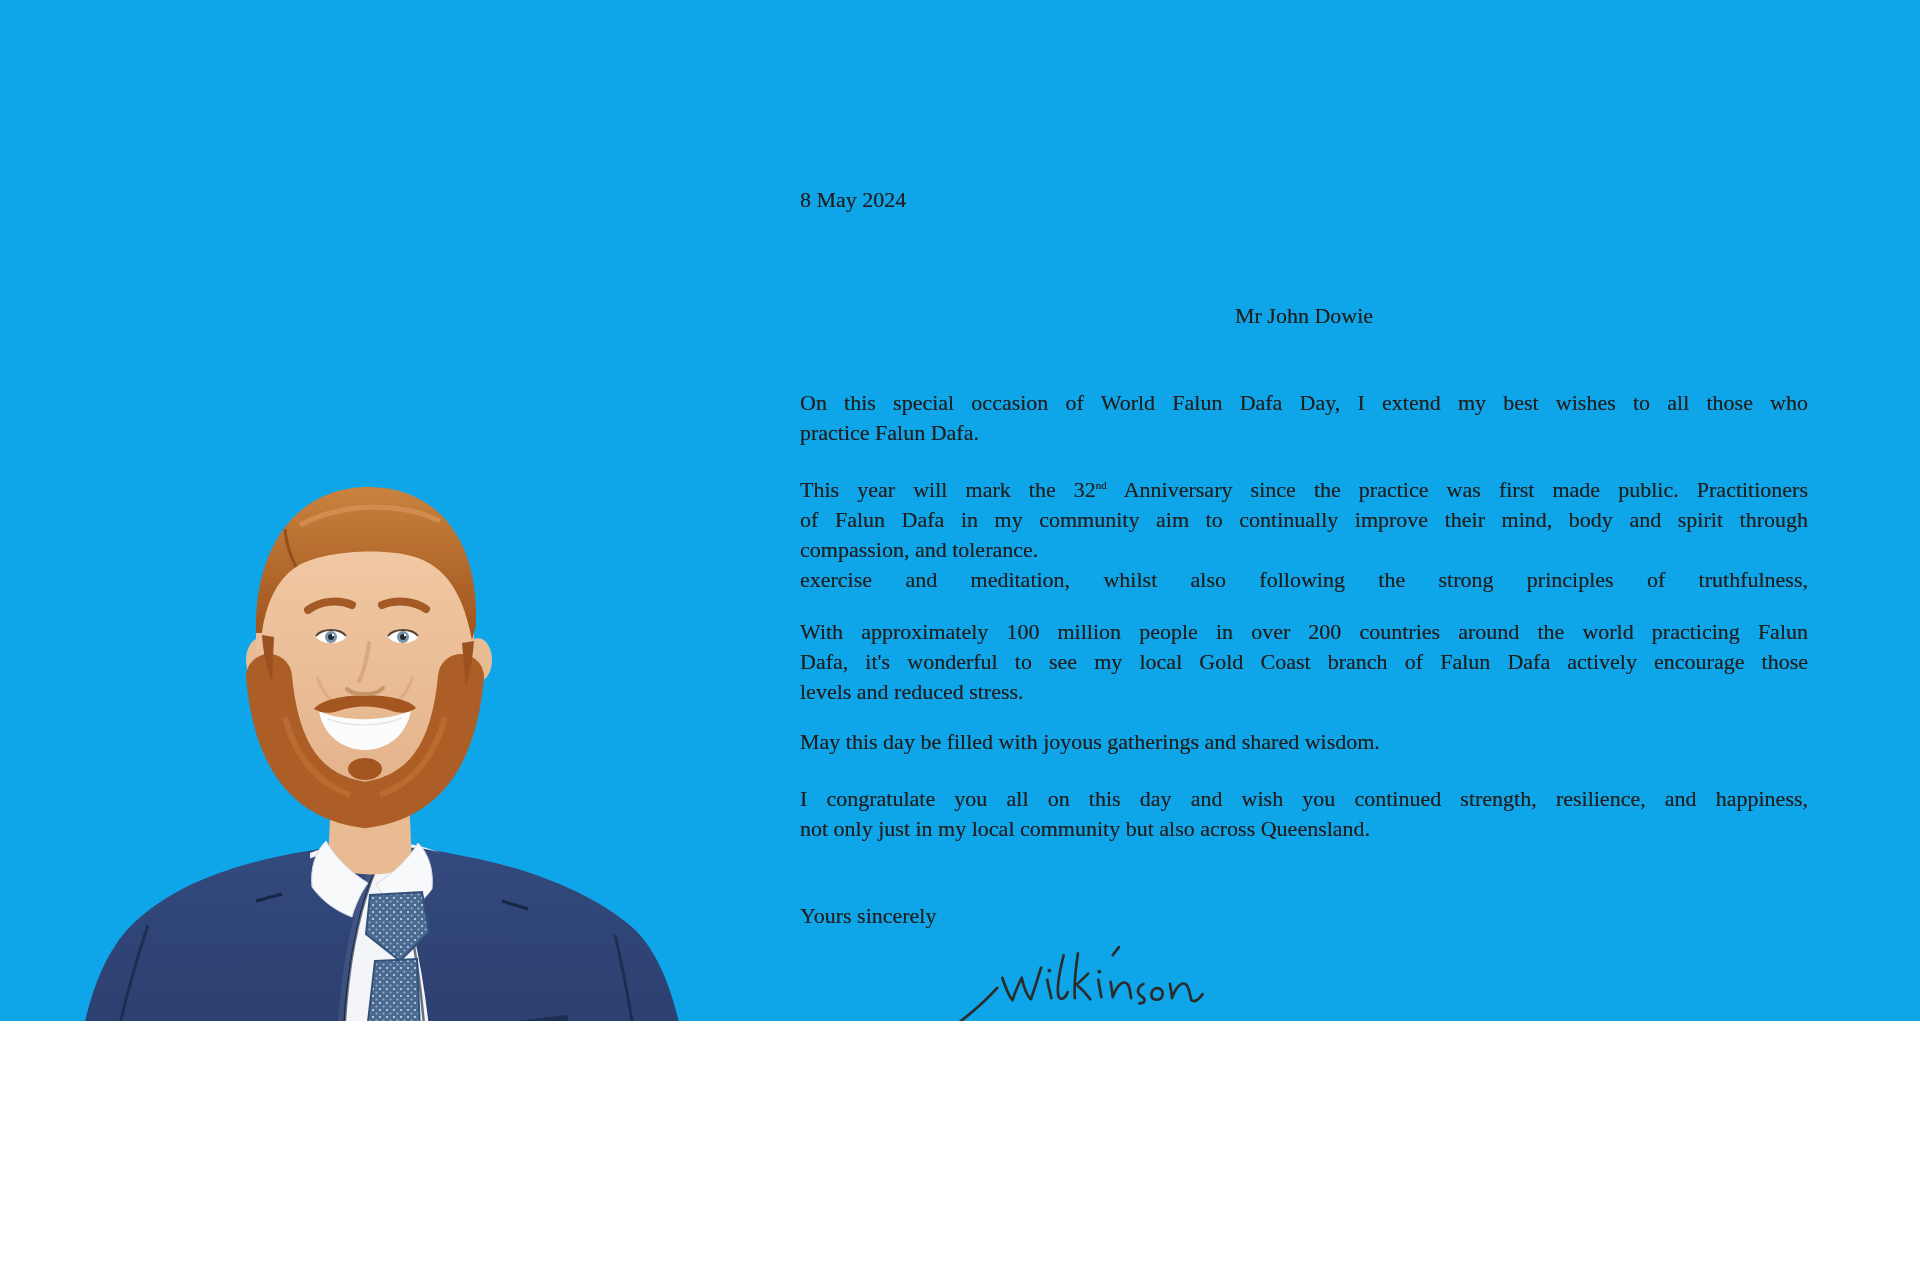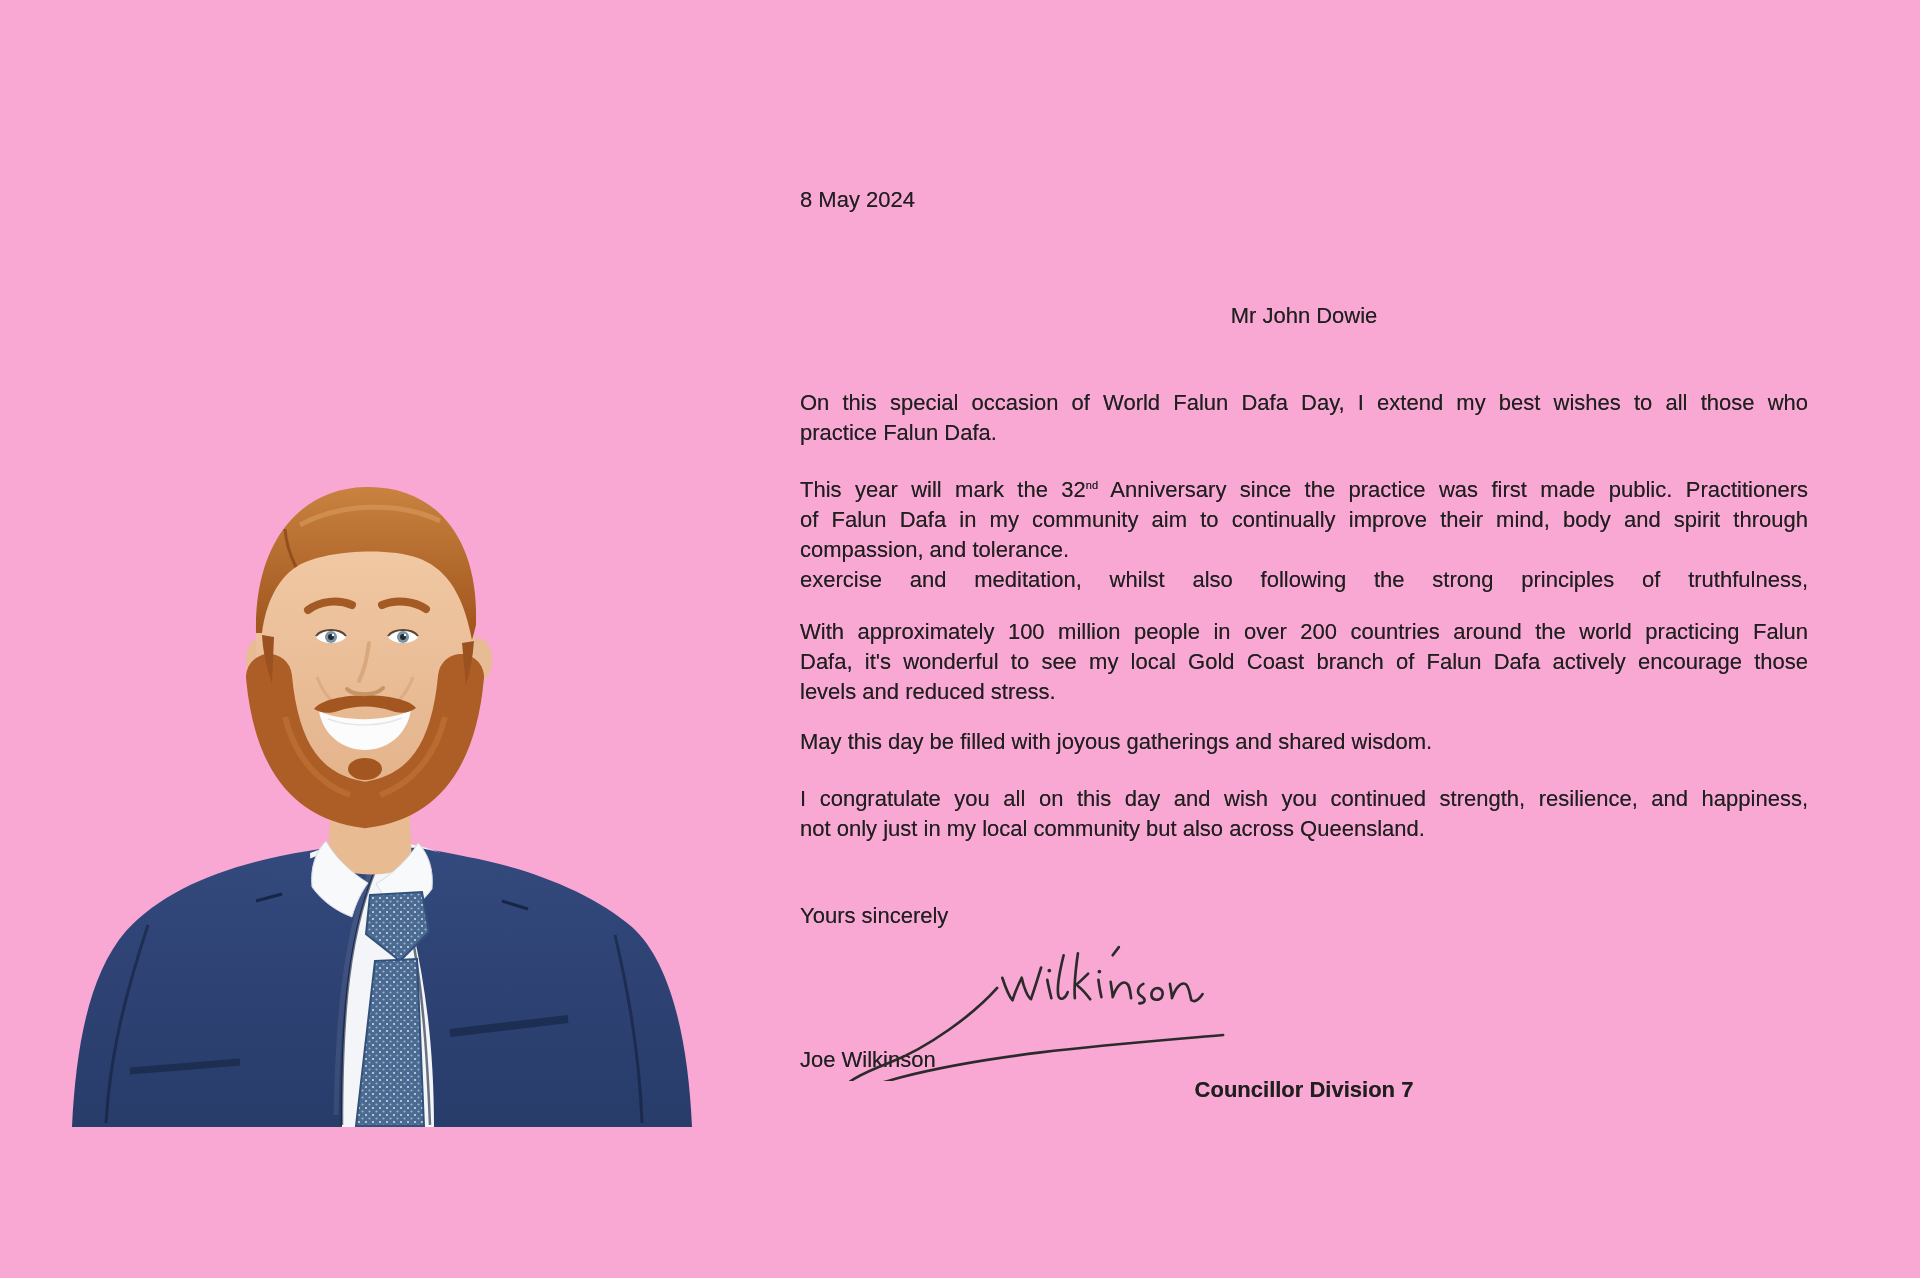--- a/index.html
+++ b/index.html
@@ -1,18 +1,18 @@
 <!DOCTYPE html>
 <html><head>
 <meta charset="utf-8">
 <style>
   html,body{margin:0;padding:0;background:#ffffff;}
   .canvas{
-    position:relative;width:1920px;height:1278px;background:#f9a8d4;
-    overflow:hidden;font-family:Liberation Sans, sans-serif;
+    position:relative;width:1920px;height:1021px;background:#0ea5e9;
+    overflow:hidden;font-family:Liberation Serif, serif;
   }
   
   .letter{
     position:absolute;left:800px;top:185px;width:1008px;
     font-size:22px;line-height:30px;color:#1f1f1f;
     text-shadow:0 0 0.6px rgba(40,40,40,0.65);
   }
   .line{height:30px;}
   .jline{text-align:justify;text-align-last:justify;}
   .lline{text-align:left;}

